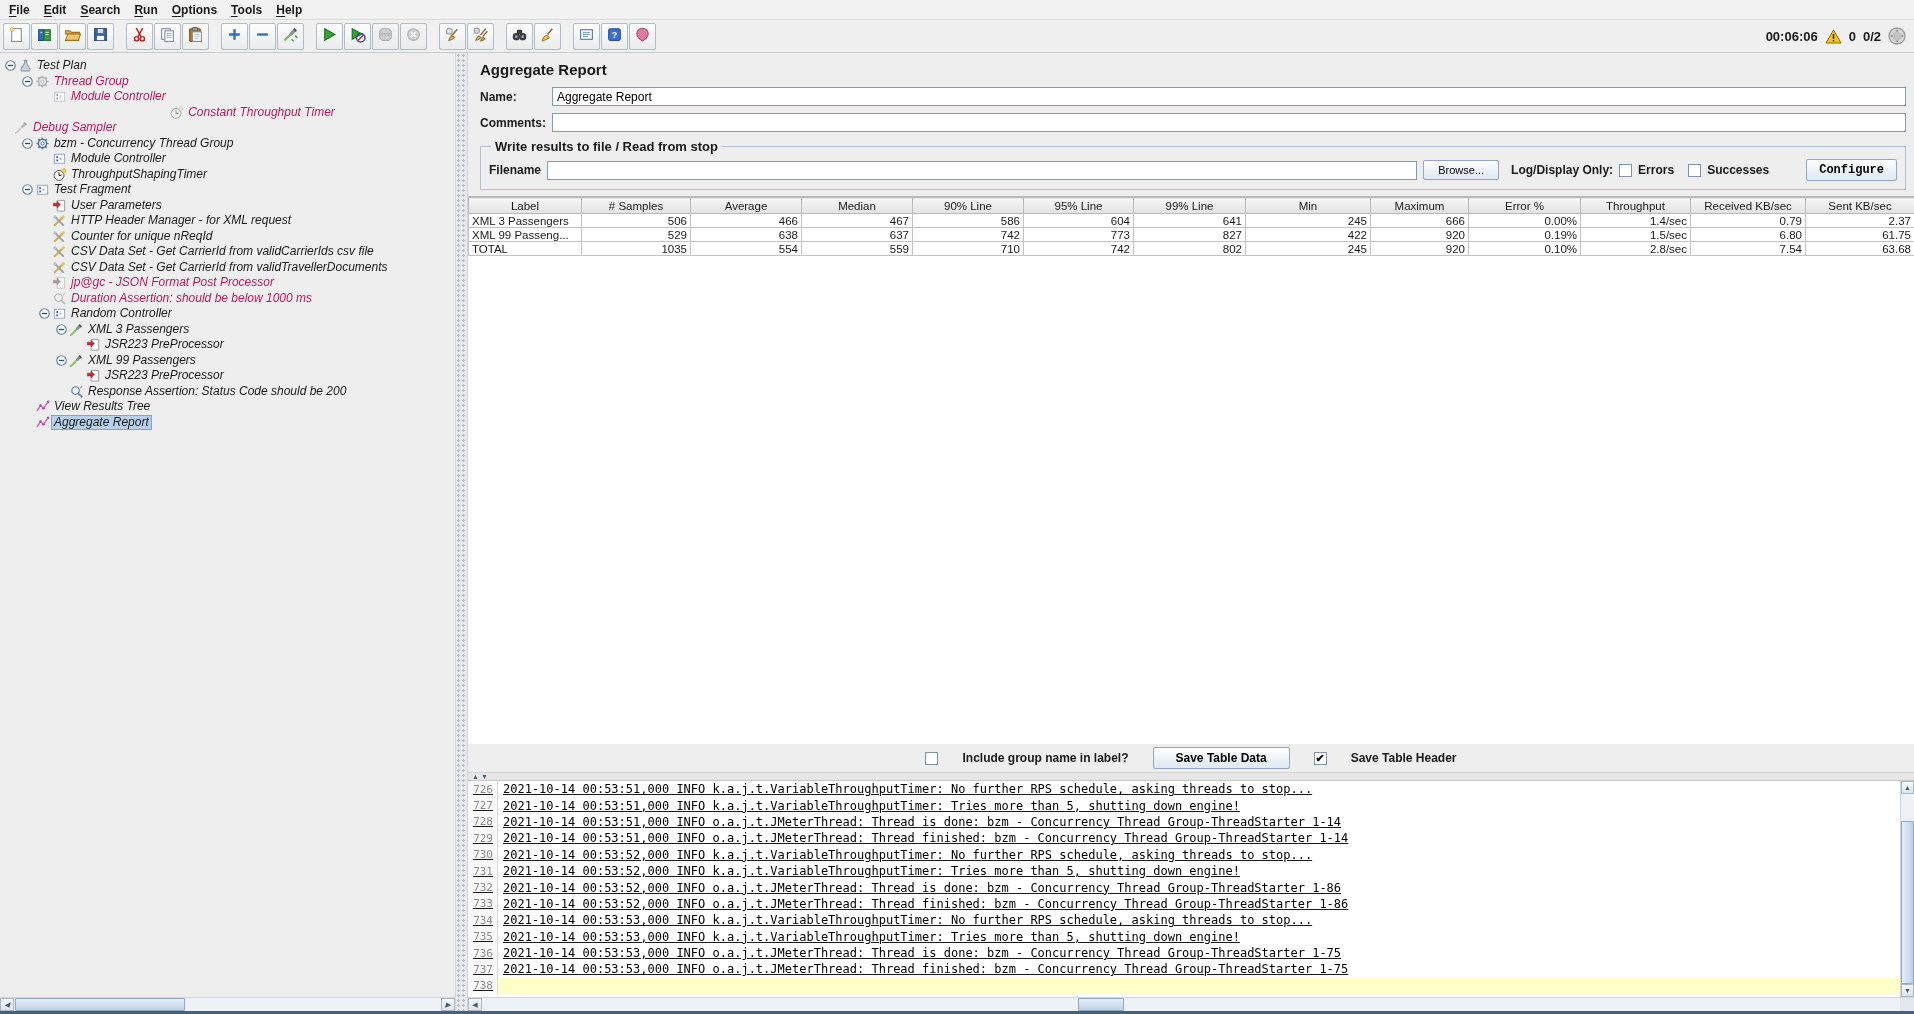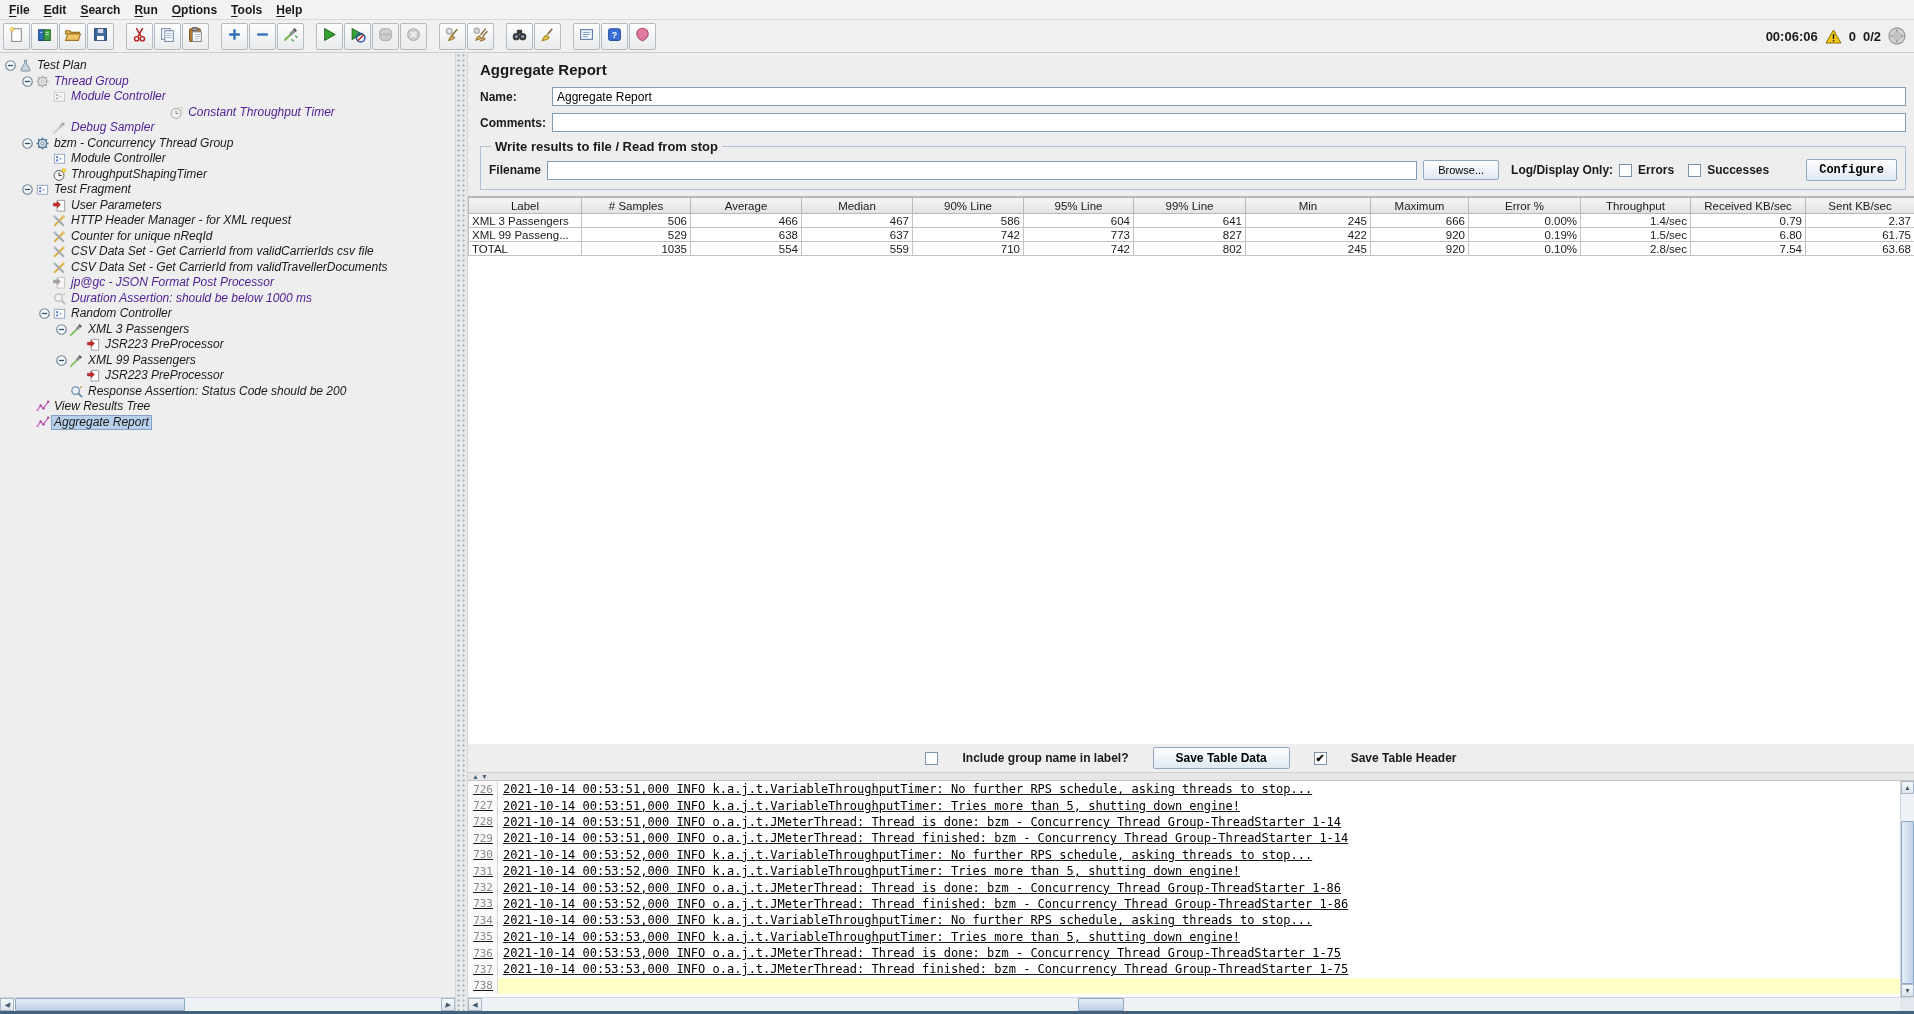--- a/index.html
+++ b/index.html
@@ -29,21 +29,21 @@
   #tree-panel { width:455px; position:relative; background:#eeeeee; overflow:hidden;font-style:italic; }
   #tree { position:absolute; top:0; left:0; right:0; bottom:14px; overflow:hidden; padding-top:5px; }
   #vdivider { width:13px; background:#e7e9ec; background-image:radial-gradient(#b7bdc5 1px, transparent 1.2px); background-size:5px 5px; border-left:1px solid #d6d6d6; border-right:1px solid #d6d6d6; }
 
   
   .tree-row { height:15.5px; display:flex; align-items:center; white-space:nowrap; font-size:12px; cursor:default; }
   .tree-row .slot { width:13px; height:11px; flex:none; display:flex; align-items:center; justify-content:center; }
   .tree-row .t-icon { width:17px; height:15px; flex:none; display:flex; align-items:center; justify-content:center; }
   .tree-row .t-icon svg { width:15px; height:15px; }
   .tree-row .t-label { padding:0 3px; line-height:13px; }
-  .tree-row.disabled .t-label { color:#4c1d95; }
+  .tree-row.disabled .t-label { color:#be185d; }
   .tree-row.disabled .t-icon svg { filter:grayscale(.85) opacity(.5); }
   .tree-row.selected .t-label { background:#b8d0ea; border:1px solid #7fa3c9; padding:0 2px; }
 
   
   .hscroll { position:absolute; bottom:0; left:0; right:0; height:14px; background:#eef2f6; border-top:1px solid #cfd6dd; display:flex; }
   .sb-btn { width:14px; height:13px; background:linear-gradient(#f6f8fa,#dde4ec); border:1px solid #aab8c6; font-size:7px; color:#445a70; display:flex; align-items:center; justify-content:center; flex:none; }
   .sb-track { flex:1; position:relative; }
   .sb-thumb { position:absolute; top:0; height:13px; background:linear-gradient(#e6eef7,#bfd2e6); border:1px solid #8fa8c4; border-radius:1px; }
   .sb-thumb.v { left:0; width:13px; height:auto; background:linear-gradient(90deg,#e6eef7,#bfd2e6); }
 
@@ -322,21 +322,21 @@
             <span class="slot"></span>
             <span class="t-icon">
               <svg viewBox="0 0 16 16">
                 <circle cx="7.5" cy="9" r="5.3" fill="#f4f4f4" stroke="#555"></circle>
                 <path d="M7.5 9V5.8M7.5 9h2.6" stroke="#333" stroke-width="1.1"></path>
                 <circle cx="12.6" cy="3.8" r="2" fill="#ffe04d" stroke="#c8a400" stroke-width=".7"></circle>
               </svg>
             </span>
             <span class="t-label">Constant Throughput Timer</span>
           </div>
-          <div class="tree-row disabled" style="padding-left: 38px;">
+          <div class="tree-row disabled" style="">
             <span class="slot"></span>
             <span class="t-icon">
               <svg viewBox="0 0 16 16">
                 <path d="M2 14l7-7" stroke="#7ec35c" stroke-width="2" stroke-linecap="round"></path>
                 <path d="M9 7l2.4-2.4" stroke="#8a8f96" stroke-width="3" stroke-linecap="round"></path>
                 <path d="M10.8 2.8l2.4 2.4" stroke="#555" stroke-width="1.8"></path>
               </svg>
             </span>
             <span class="t-label">Debug Sampler</span>
           </div>

